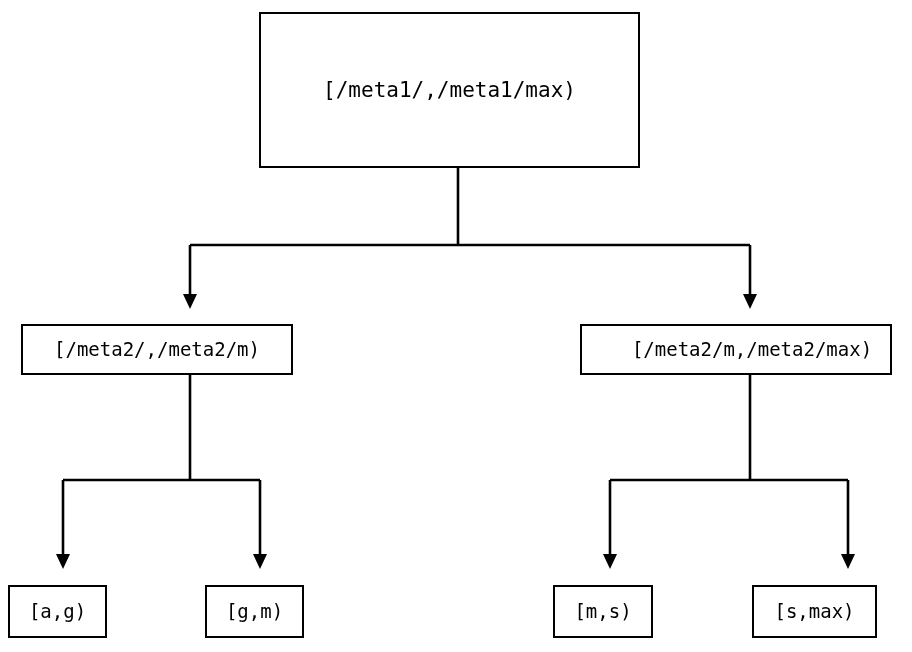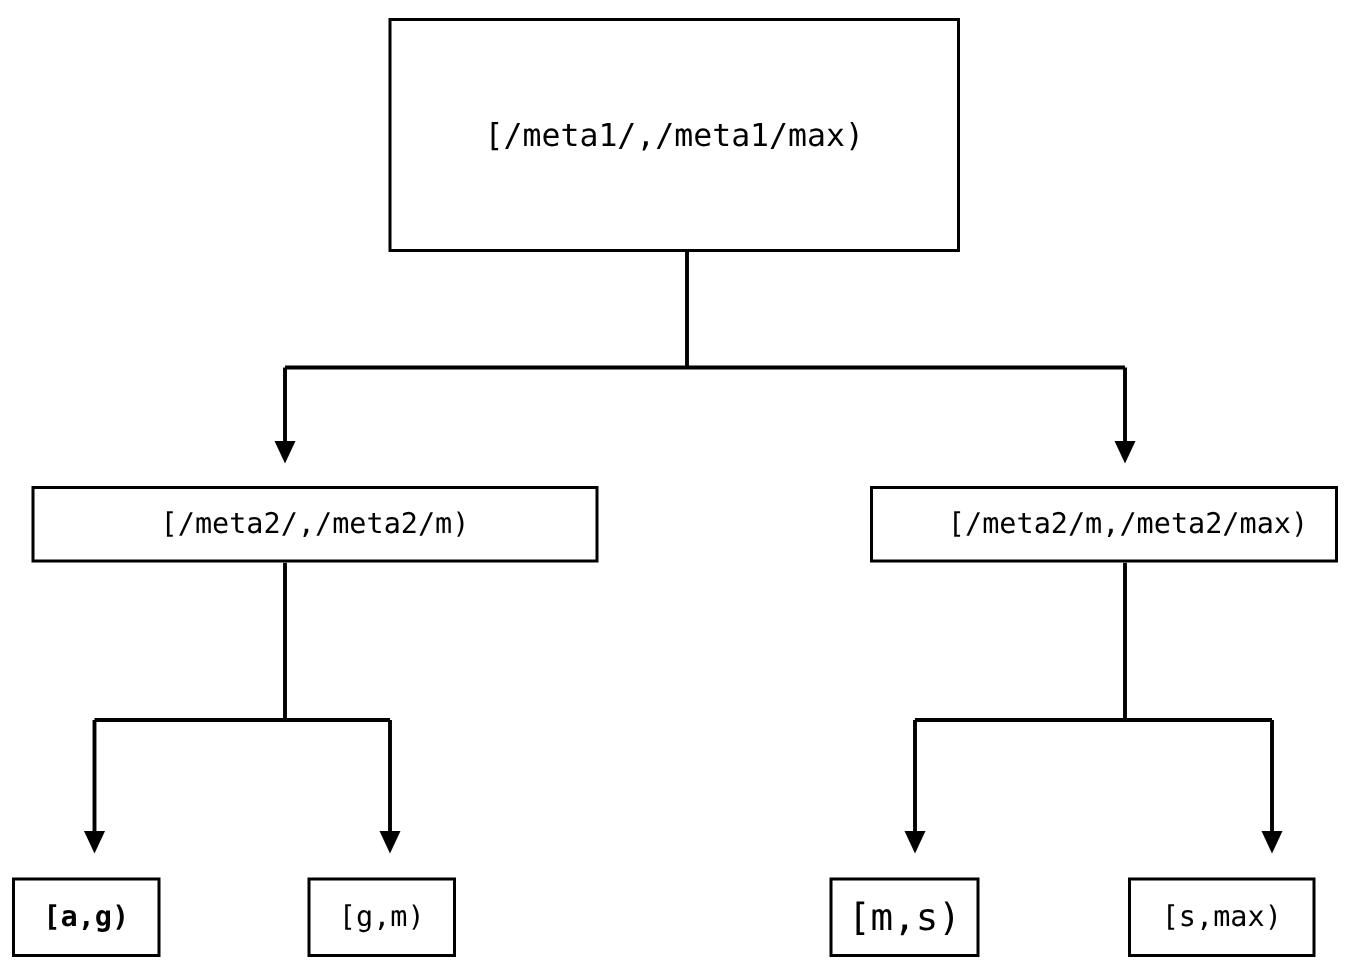--- a/index.html
+++ b/index.html
@@ -38,54 +38,53 @@
     left: 259px;
     top: 12px;
     width: 381px;
     height: 156px;
     font-size: 21px;
   }
   
   #node-meta2-low {
     left: 21px;
     top: 324px;
-    width: 378px;
+    width: 272px;
     height: 51px;
     font-size: 19px;
   }
   #node-meta2-high {
     left: 580px;
     top: 324px;
     width: 312px;
     height: 51px;
     font-size: 19px;
     padding-left: 32px;
   }
   
   #node-leaf-ag {
     left: 8px;
     top: 585px;
     width: 99px;
     height: 53px;
     font-size: 19px;
-    font-weight: bold;
   }
   #node-leaf-gm {
     left: 205px;
     top: 585px;
     width: 99px;
     height: 53px;
     font-size: 19px;
   }
   #node-leaf-ms {
     left: 553px;
     top: 585px;
     width: 100px;
     height: 53px;
-    font-size: 25px;
+    font-size: 19px;
   }
   #node-leaf-smax {
     left: 752px;
     top: 585px;
     width: 125px;
     height: 53px;
     font-size: 19px;
   }
   #edges {
     position: absolute;

